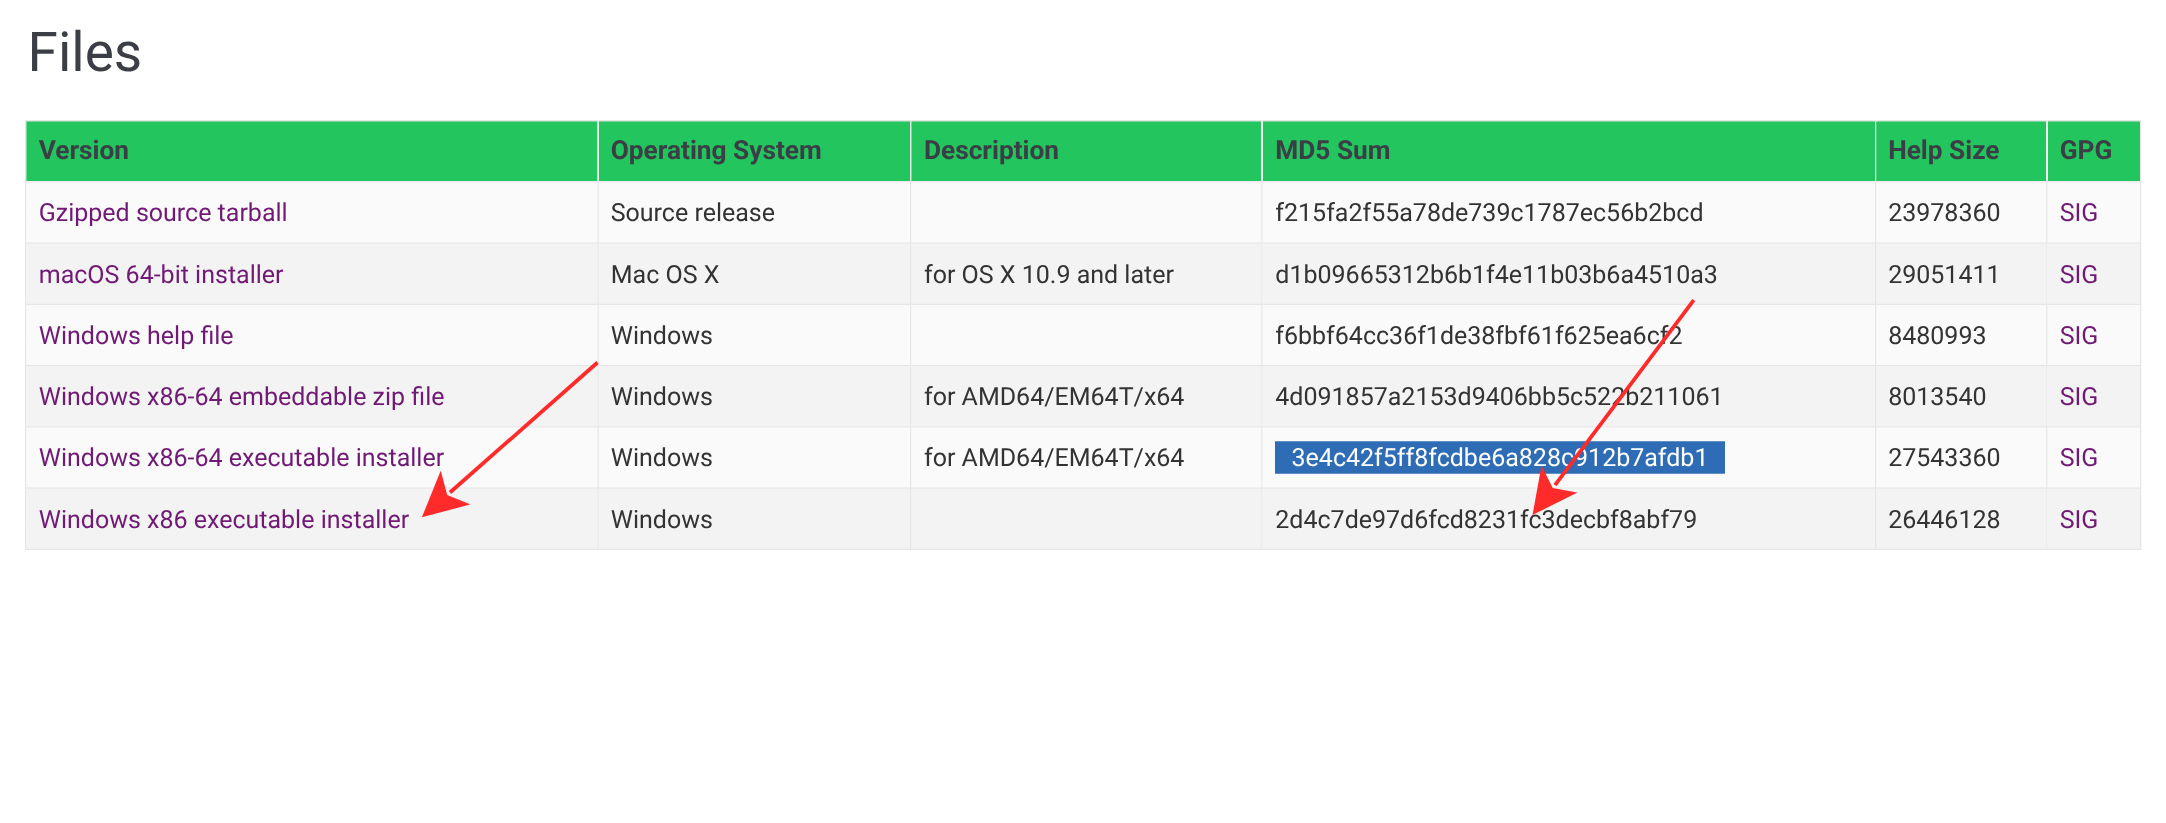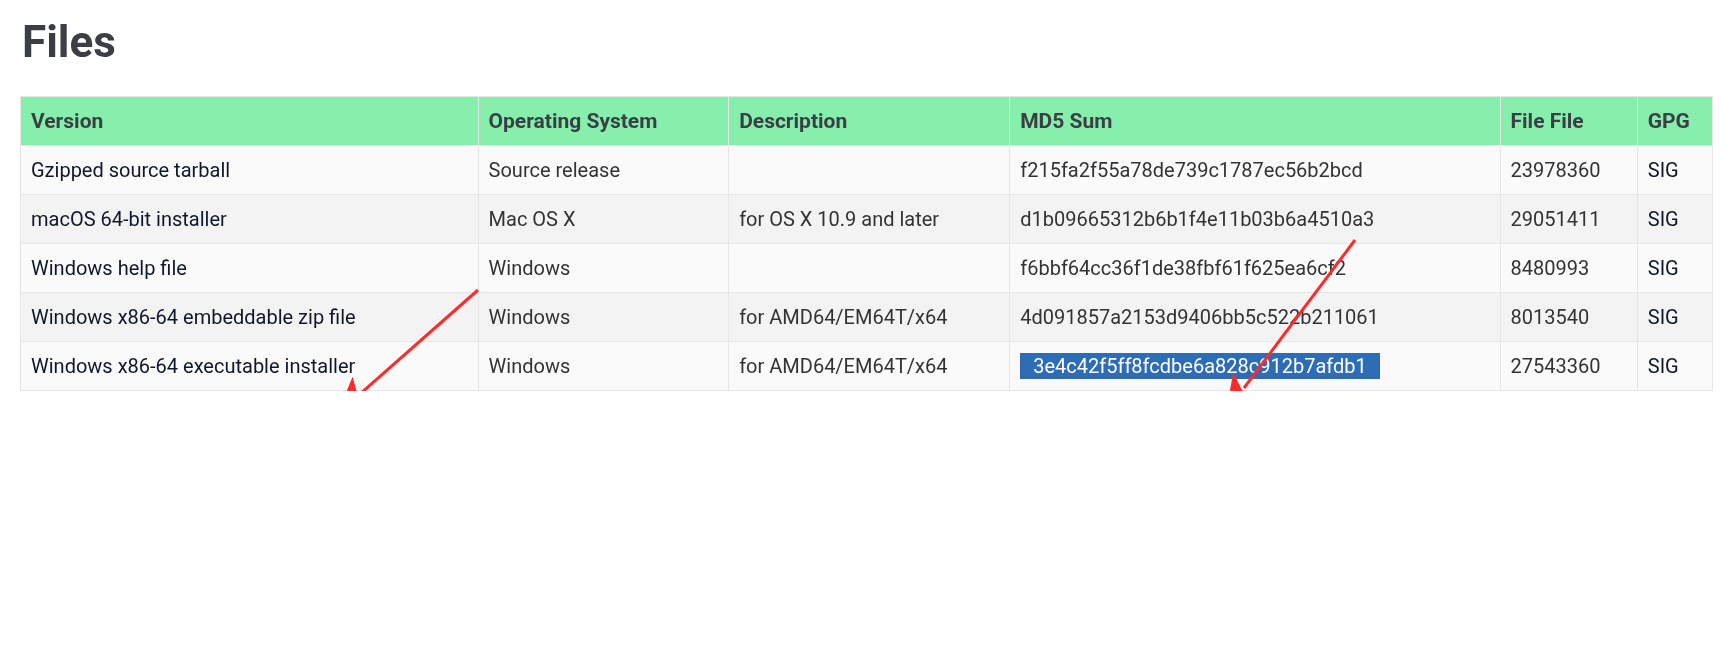--- a/index.html
+++ b/index.html
@@ -7,50 +7,50 @@
     margin: 0;
     padding: 0 20px;
     font-family: -apple-system, BlinkMacSystemFont, "Segoe UI", Roboto, "Helvetica Neue", Arial, sans-serif;
     color: #333;
     background: #fff;
     position: relative;
     width: 1733px;
   }
   h1.page-title {
     font-size: 44px;
-    font-weight: 700;
+    font-weight: 400;
     color: #3b3f45;
     margin: 16px 0 28px 2px;
     letter-spacing: 0px;
   }
   table.files {
     width: 100%;
     border-collapse: collapse;
     table-layout: fixed;
     font-size: 20px;
   }
   table.files th, table.files td {
     text-align: left;
     padding: 12px 10px;
     border: 1px solid #e6e6e6;
     background: #fafafa;
     overflow: hidden;
     white-space: nowrap;
   }
   table.files thead th {
-    background: #86efac;
+    background: #22c55e;
     font-weight: 700;
     color: #3b3f45;
     font-size: 21px;
   }
   table.files tbody tr:nth-child(even) td {
     background: #f3f3f3;
   }
   a.link {
-    color: #0f172a;
+    color: #701a75;
     text-decoration: none;
     border-bottom: 1px solid #f0c24a;
     padding-bottom: 15px;
   }
   .col-version { width: 420px; }
   .col-os      { width: 230px; }
   .col-desc    { width: 258px; }
   .col-md5     { width: 450px; }
   .col-size    { width: 126px; }
   .col-gpg     { width: 69px; }
@@ -90,21 +90,21 @@
     <col class="col-md5">
       <col class="col-size">
       <col class="col-gpg">
   </colgroup>
   <thead>
     <tr>
       <th>Version</th>
       <th>Operating System</th>
       <th>Description</th>
       <th>MD5 Sum</th>
-      <th>File File</th>
+      <th>Help Size</th>
       <th>GPG</th>
     </tr>
   </thead>
   <tbody id="tbody">
       <tr>
         <td><a class="link" href="#">Gzipped source tarball</a></td>
         <td>Source release</td>
         <td></td>
         <td>f215fa2f55a78de739c1787ec56b2bcd</td>
         <td>23978360</td>
@@ -135,20 +135,28 @@
         <td><a class="link" href="#">SIG</a></td>
       </tr>
       <tr>
         <td><a class="link" href="#">Windows x86-64 executable installer</a></td>
         <td>Windows</td>
         <td>for AMD64/EM64T/x64</td>
         <td><span class="md5-highlight">3e4c42f5ff8fcdbe6a828c912b7afdb1</span></td>
         <td>27543360</td>
         <td><a class="link" href="#">SIG</a></td>
       </tr>
+      <tr>
+        <td><a class="link" href="#">Windows x86 executable installer</a></td>
+        <td>Windows</td>
+        <td></td>
+        <td>2d4c7de97d6fcd8231fc3decbf8abf79</td>
+        <td>26446128</td>
+        <td><a class="link" href="#">SIG</a></td>
+      </tr>
     </tbody>
 </table>
 
 <svg class="arrow" style="left:0;top:0" width="1733" height="658">
   <defs>
     <marker id="ah1" markerWidth="12" markerHeight="12" refX="2" refY="6" orient="auto">
       <path d="M0,0 L12,6 L0,12 L3,6 Z" fill="#ff2a2a"></path>
     </marker>
   </defs>
   <line x1="478" y1="290" x2="360" y2="394" stroke="#ff2a2a" stroke-width="3" marker-end="url(#ah1)"></line>

